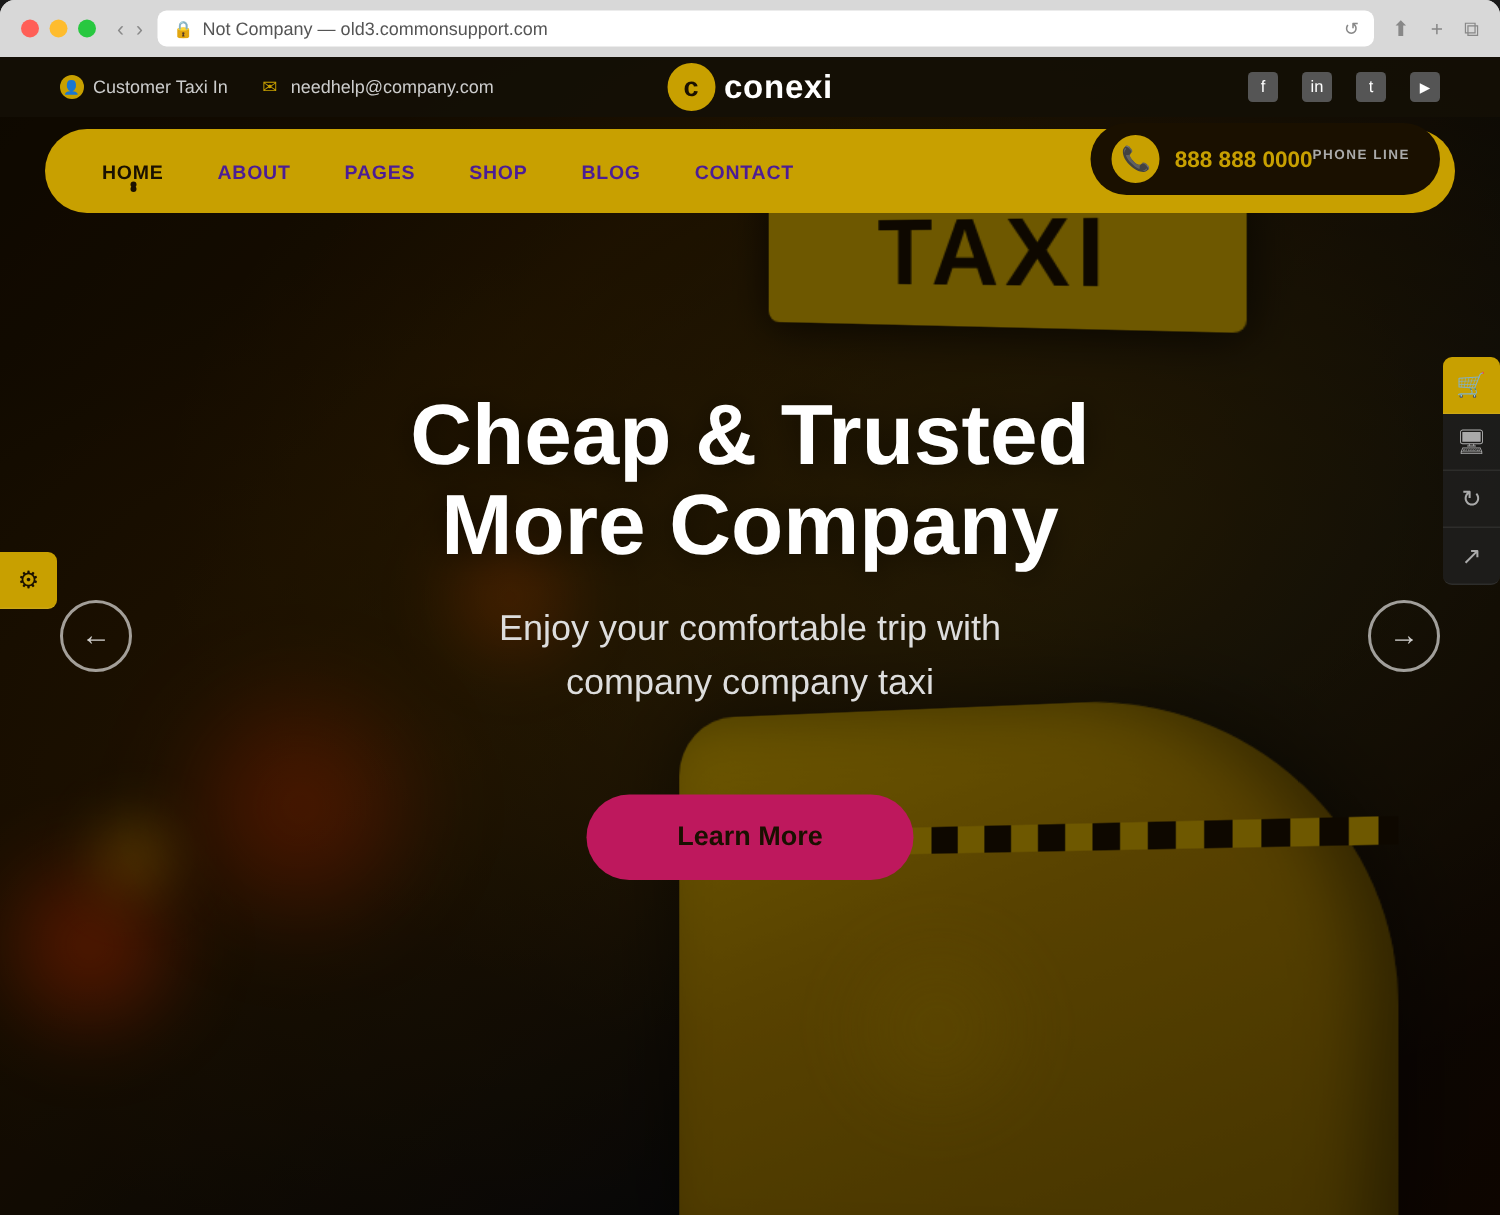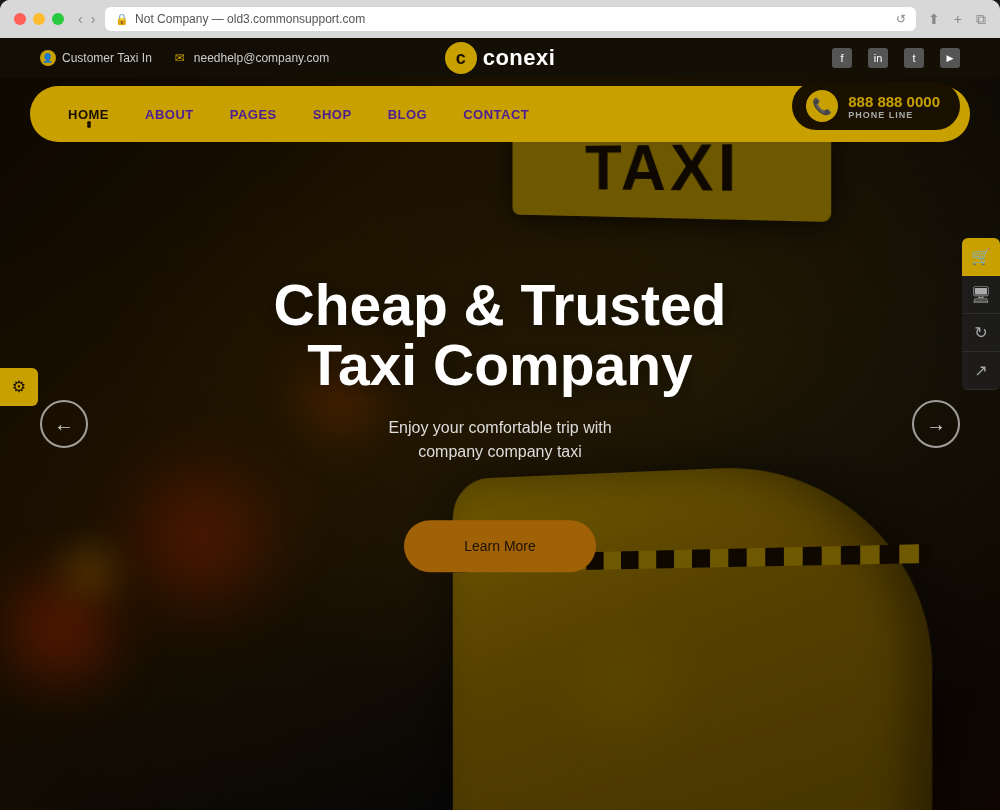--- a/index.html
+++ b/index.html
@@ -292,21 +292,21 @@
       background: #c8a000;
       border-radius: 50%;
       display: flex;
       align-items: center;
       justify-content: center;
       font-size: 16px;
       color: #1a1000;
     }
     .nav-phone-text {
       display: flex;
-      flex-direction: column;
+      flex-direction: row;
     }
     .nav-phone-number {
       font-size: 15px;
       font-weight: 800;
       color: #c8a000;
     }
     .nav-phone-label {
       font-size: 9px;
       font-weight: 600;
       color: #aaa;
@@ -326,34 +326,34 @@
     }
     .hero-title {
       font-size: 57px;
       font-weight: 900;
       color: #ffffff;
       line-height: 1.05;
       margin-bottom: 20px;
       text-shadow: 0 2px 20px rgba(0,0,0,0.5);
     }
     .hero-subtitle {
-      font-size: 16px;
+      font-size: 24px;
       color: #ddd;
       line-height: 1.5;
       margin-bottom: 56px;
       font-weight: 400;
     }
     .hero-btn {
-      background: #a16207;
+      background: #be185d;
       color: #1a1000;
       border: none;
       border-radius: 30px;
       padding: 18px 60px;
-      font-size: 14px;
-      font-weight: 400;
+      font-size: 18px;
+      font-weight: 700;
       cursor: pointer;
       display: inline-block;
     }
 
     
     .slider-arrow {
       position: absolute;
       top: 50%;
       transform: translateY(-50%);
       width: 48px; height: 48px;
@@ -498,21 +498,21 @@
         <div class="nav-phone-text">
           <span class="nav-phone-number">888 888 0000</span>
           <span class="nav-phone-label">PHONE LINE</span>
         </div>
       </div>
     </div>
 
     <div class="hero-content">
       <h1 class="hero-title">
         <span>Cheap &amp; Trusted</span><br>
-        <span>Taxi Company</span>
+        <span>More Company</span>
       </h1>
       <p class="hero-subtitle">
         <span>Enjoy your comfortable trip with</span><br>
         <span>company company taxi</span>
       </p>
       <button class="hero-btn">Learn More</button>
     </div>
 
     <div class="slider-arrow slider-arrow-left">
       <span>←</span>

